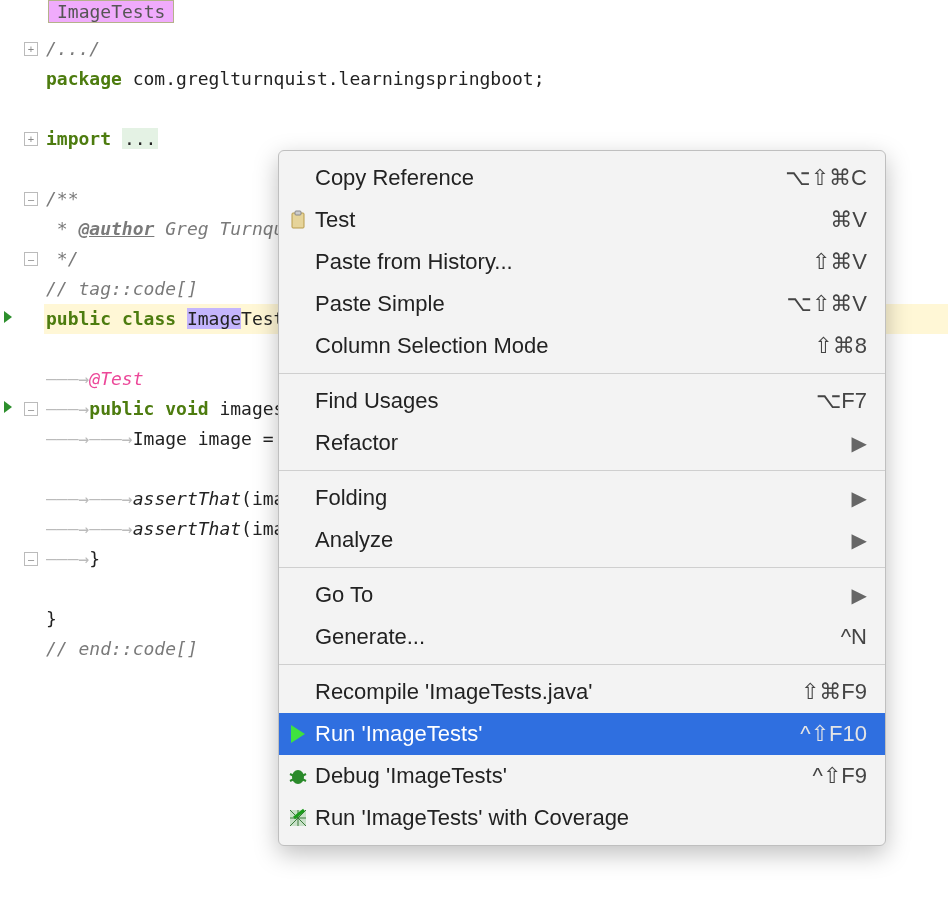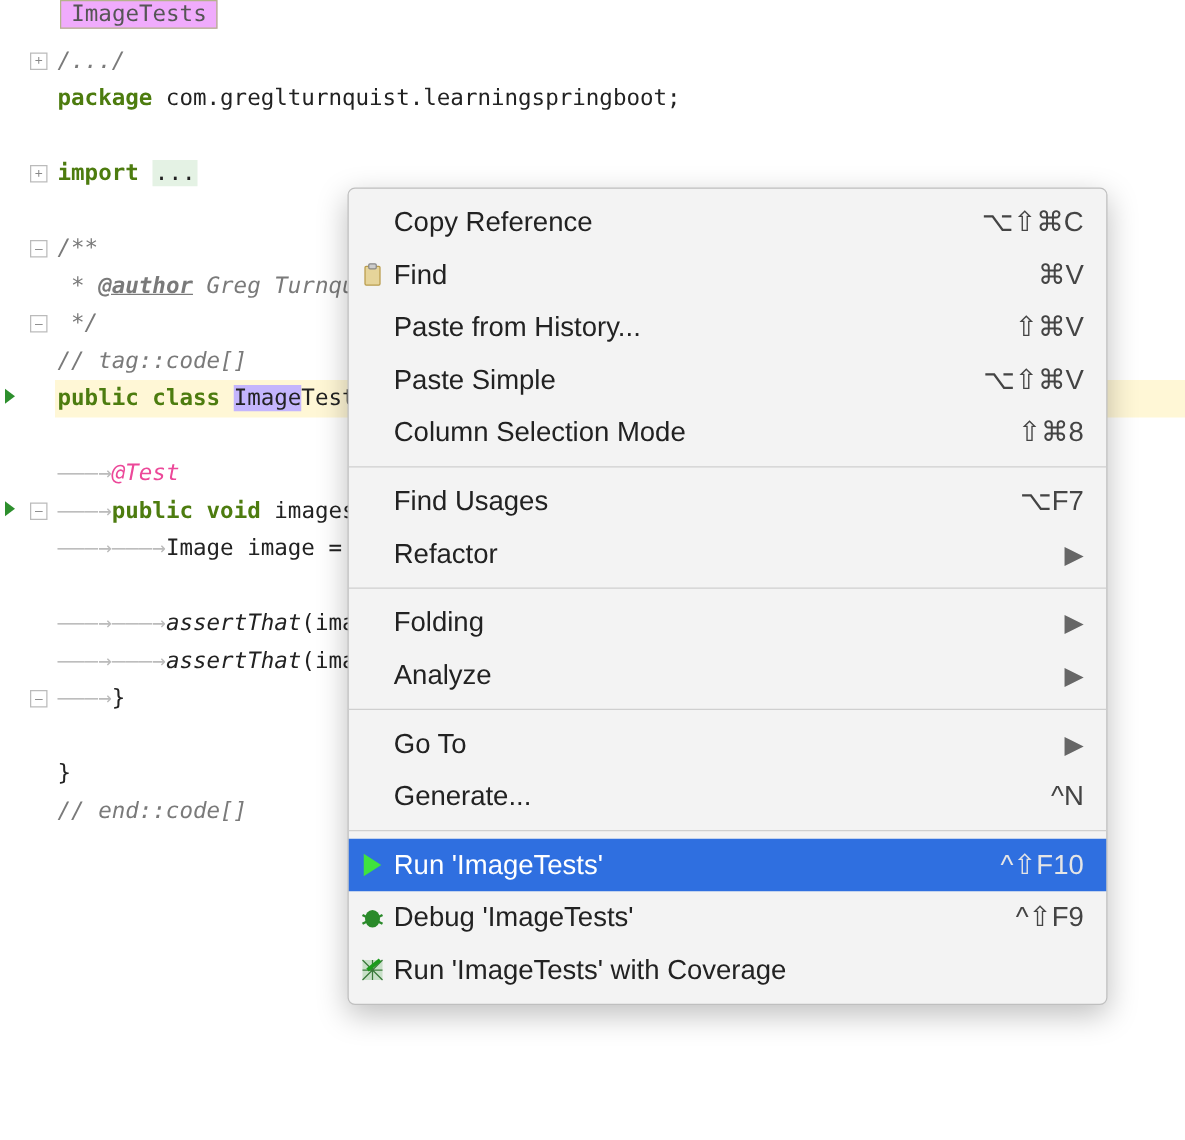--- a/index.html
+++ b/index.html
@@ -135,21 +135,21 @@
       <span class="label">Copy Reference</span>
       <span class="shortcut">⌥⇧⌘C</span>
     </div>
     <div class="item">
       <div class="iconcell">
         <svg class="ico-paste" viewBox="0 0 20 20">
           <rect x="4" y="3" width="12" height="15" rx="1" fill="#e6d49a" stroke="#b89b4a"></rect>
           <rect x="7" y="1" width="6" height="4" rx="1" fill="#ccc" stroke="#888"></rect>
         </svg>
       </div>
-      <span class="label">Find</span>
+      <span class="label">Test</span>
       <span class="shortcut">⌘V</span>
     </div>
     <div class="item">
       <div class="iconcell"></div>
       <span class="label">Paste from History...</span>
       <span class="shortcut">⇧⌘V</span>
     </div>
     <div class="item">
       <div class="iconcell"></div>
       <span class="label">Paste Simple</span>
@@ -187,20 +187,25 @@
       <div class="iconcell"></div>
       <span class="label">Go To</span>
       <span class="sub">▶</span>
     </div>
     <div class="item">
       <div class="iconcell"></div>
       <span class="label">Generate...</span>
       <span class="shortcut">^N</span>
     </div>
     <div class="sep"></div>
+    <div class="item">
+      <div class="iconcell"></div>
+      <span class="label">Recompile 'ImageTests.java'</span>
+      <span class="shortcut">⇧⌘F9</span>
+    </div>
     <div class="item sel">
       <div class="iconcell">
         <div class="ico-run"></div>
       </div>
       <span class="label">Run 'ImageTests'</span>
       <span class="shortcut">^⇧F10</span>
     </div>
     <div class="item">
       <div class="iconcell">
         <svg class="ico-debug" viewBox="0 0 20 20">

